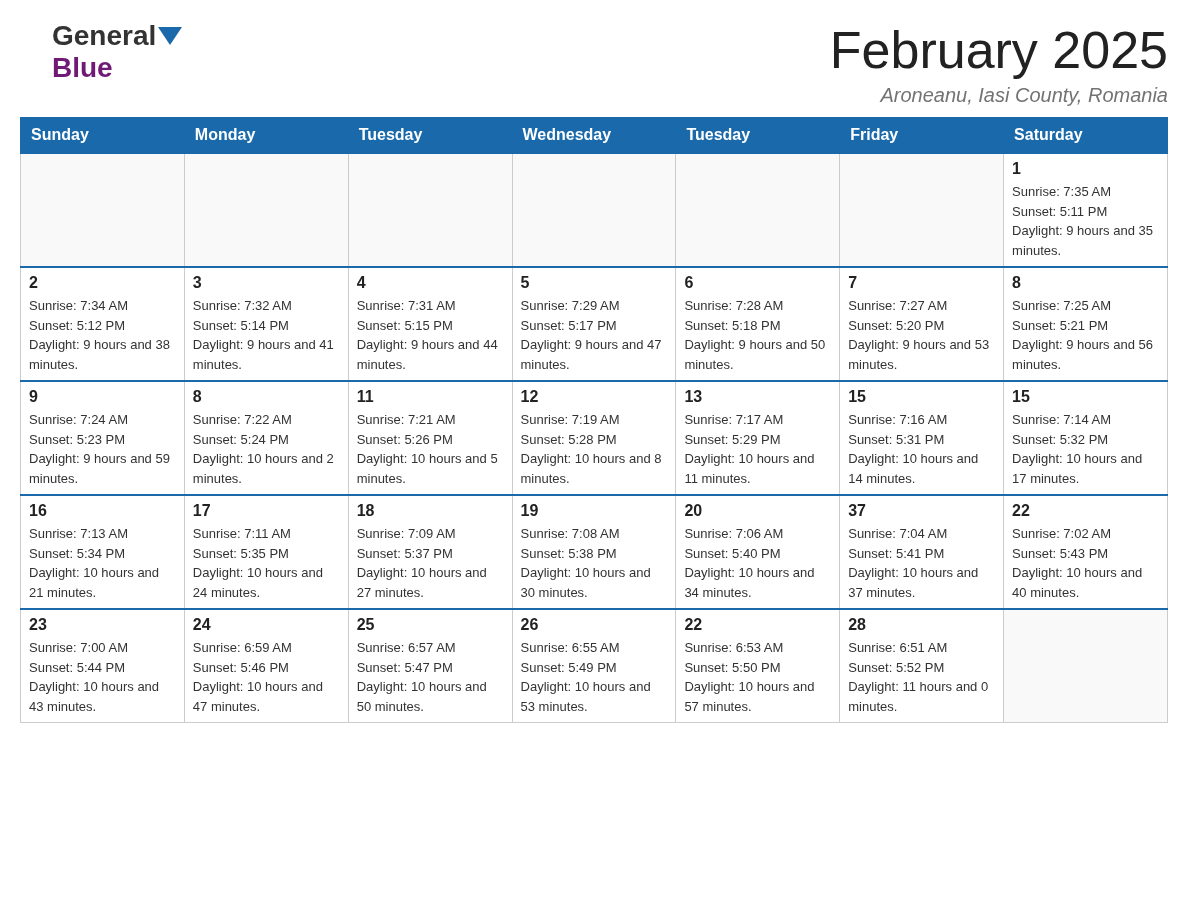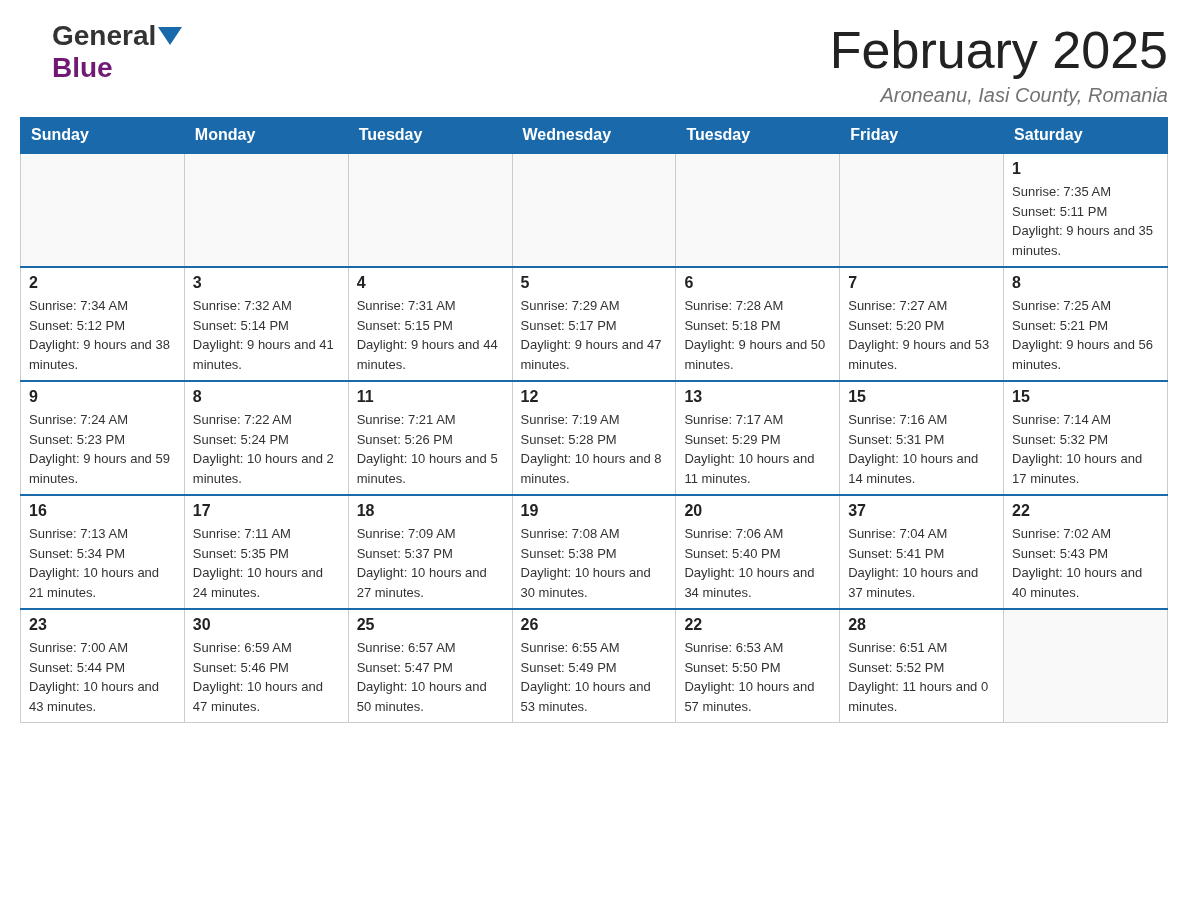--- a/index.html
+++ b/index.html
@@ -231,21 +231,21 @@
           <div class="day-number">22</div>
           <div class="day-info">Sunrise: 7:02 AM<br>Sunset: 5:43 PM<br>Daylight: 10 hours and 40 minutes.</div>
         </td>
       </tr>
       <tr class="week-row">
         <td>
           <div class="day-number">23</div>
           <div class="day-info">Sunrise: 7:00 AM<br>Sunset: 5:44 PM<br>Daylight: 10 hours and 43 minutes.</div>
         </td>
         <td>
-          <div class="day-number">30</div>
+          <div class="day-number">24</div>
           <div class="day-info">Sunrise: 6:59 AM<br>Sunset: 5:46 PM<br>Daylight: 10 hours and 47 minutes.</div>
         </td>
         <td>
           <div class="day-number">25</div>
           <div class="day-info">Sunrise: 6:57 AM<br>Sunset: 5:47 PM<br>Daylight: 10 hours and 50 minutes.</div>
         </td>
         <td>
           <div class="day-number">26</div>
           <div class="day-info">Sunrise: 6:55 AM<br>Sunset: 5:49 PM<br>Daylight: 10 hours and 53 minutes.</div>
         </td>

